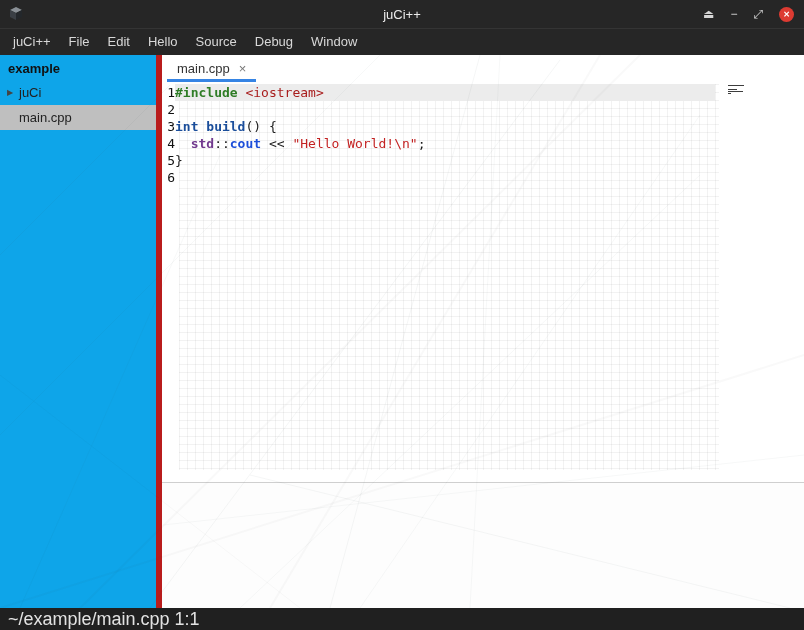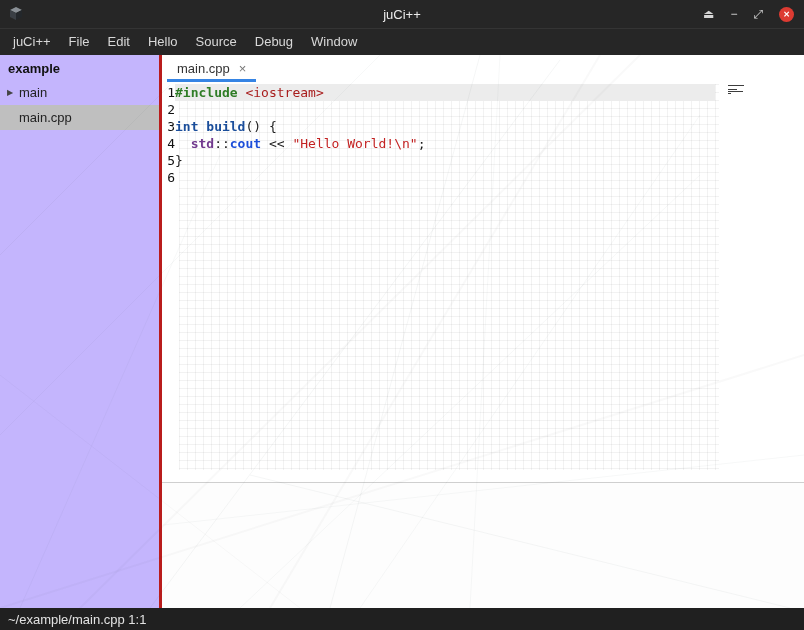--- a/index.html
+++ b/index.html
@@ -16,21 +16,21 @@
 
   
   .menubar{height:27px;background:var(--titlebar-bg);border-top:1px solid #343434;display:flex;align-items:center;padding-left:4px;flex:none;box-sizing:border-box;}
   .menu-item{color:#d8d8d8;font-size:13px;padding:0 9px;line-height:26px;}
 
   
   .content{flex:1;display:flex;position:relative;background:#fff;min-height:0;}
   .watermark{position:absolute;left:0;top:0;width:100%;height:100%;pointer-events:none;z-index:40;}
 
   
-  .sidebar{width:162px;flex:none;border-right:3px solid #b91c1c;background:#c4b5fd;box-sizing:border-box;}
+  .sidebar{width:162px;flex:none;border-right:6px solid #b91c1c;background:#0ea5e9;box-sizing:border-box;}
   .tree-header{font-weight:bold;font-size:13px;padding:6px 8px 4px;color:#111;}
   .tree-item{display:flex;align-items:center;height:25px;font-size:13px;color:#222;}
   .expander{width:14px;text-align:center;font-size:8px;color:#444;flex:none;padding-left:3px;}
   .tree-label{padding-left:2px;}
   .tree-item.selected{background:var(--selected-bg);}
 
   
   .main{flex:1;display:flex;flex-direction:column;min-width:0;}
   .tabbar{height:27px;flex:none;display:flex;align-items:stretch;padding-left:5px;background:#fff;}
   .tab{display:flex;align-items:center;padding:0 10px;position:relative;}
@@ -56,21 +56,21 @@
   .tok-ns{color:var(--c-ns);font-weight:bold;}
   .tok-bold{color:#1d4ed8;font-weight:bold;}
   .tok-str{color:var(--c-str);}
   .minimap{position:absolute;top:3px;right:56px;width:20px;}
   .mm-bar{height:1px;background:#3d3d3d;margin-bottom:1px;}
 
   
   .bottom-panel{flex:1;border-top:1px solid #cfcfcf;background:#fdfdfd;}
 
   
-  .statusbar{height:22px;background:#202020;color:#e2e2e2;font-size:13px;display:flex;align-items:center;padding-left:8px;flex:none;}
+  .statusbar{height:22px;background:#202020;color:#e2e2e2;font-size:18px;display:flex;align-items:center;padding-left:8px;flex:none;}
 </style>
 </head>
 <body>
 
 <div class="window">
 
   <div class="titlebar">
     <span class="app-icon">
       <svg width="16" height="16" viewBox="0 0 16 16">
         <polygon points="8,1 14,4 8,7 2,4" fill="#8a9096"></polygon>
@@ -116,21 +116,21 @@
         <line x1="700" y1="60" x2="360" y2="553" stroke-opacity="0.04"></line>
         <line x1="0" y1="320" x2="300" y2="553" stroke-opacity="0.03"></line>
       </g>
     </svg>
 
     <div class="sidebar">
       <div class="tree-header">example</div>
       <div>
           <div class="tree-item">
             <span class="expander">▶</span>
-            <span class="tree-label">main</span>
+            <span class="tree-label">juCi</span>
           </div>
           <div class="tree-item selected">
             <span class="expander"></span>
             <span class="tree-label">main.cpp</span>
           </div>
         </div>
     </div>
 
     <div class="main">
 

